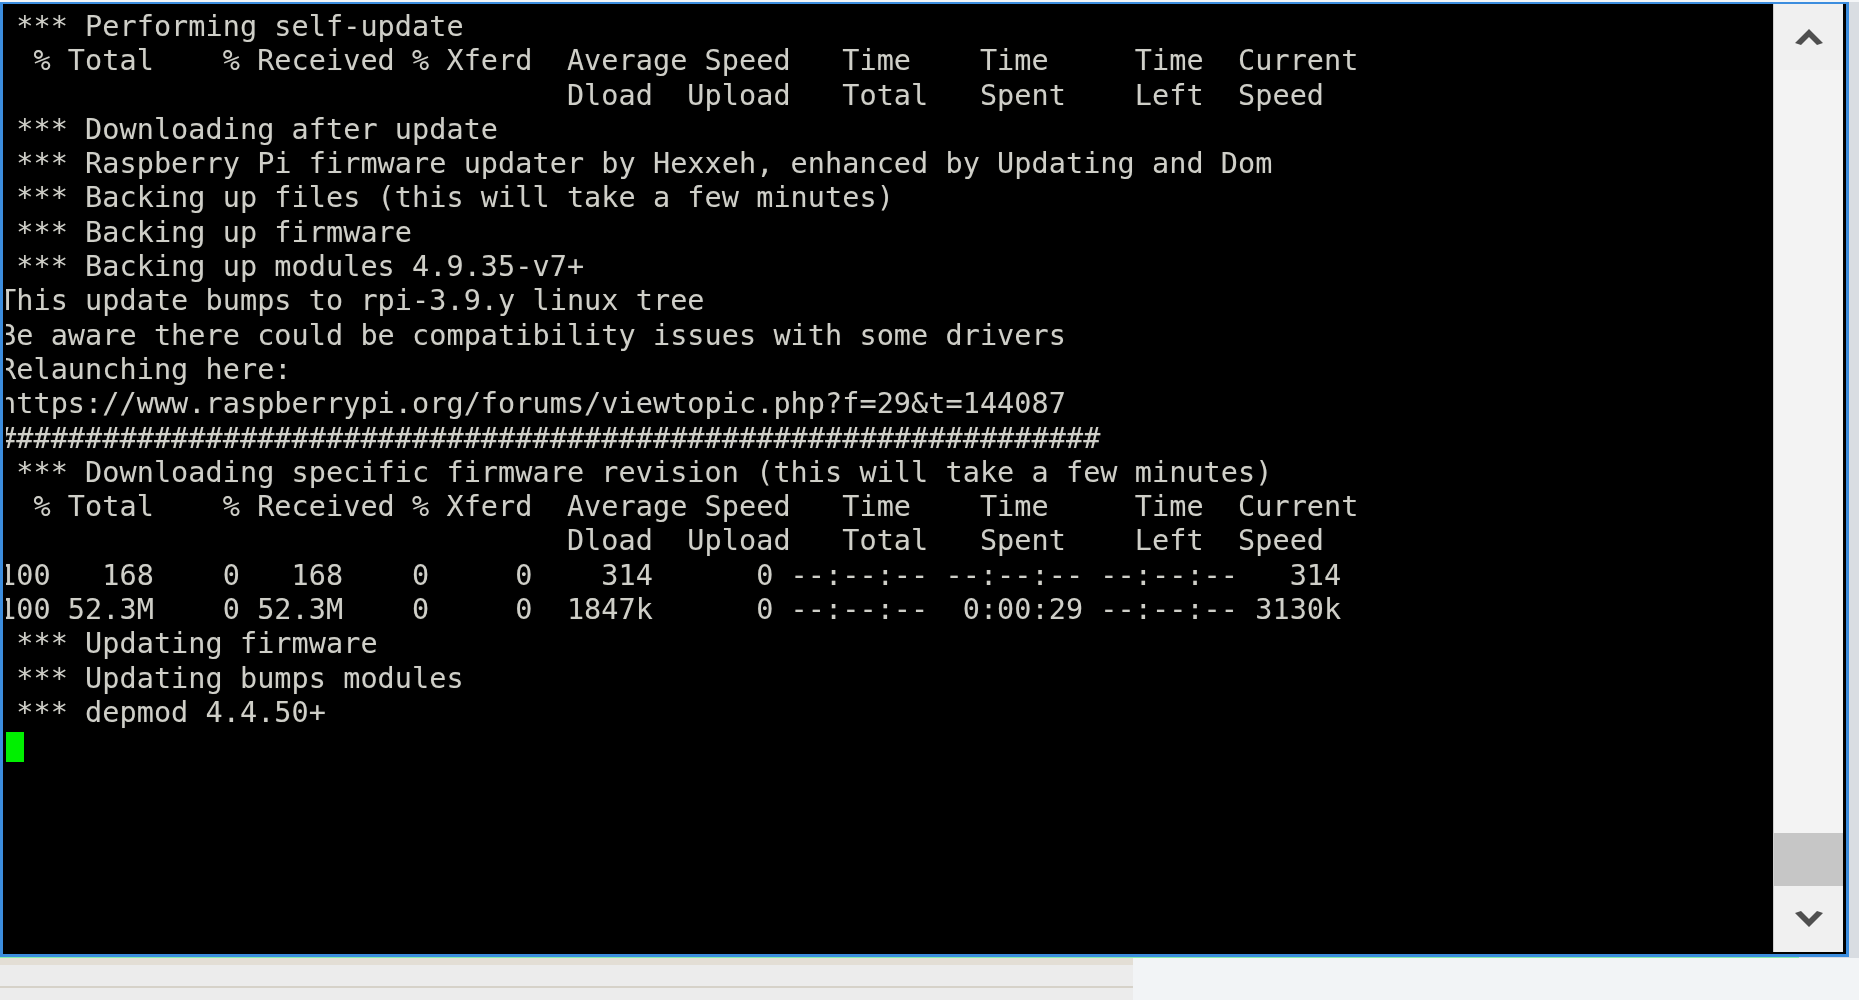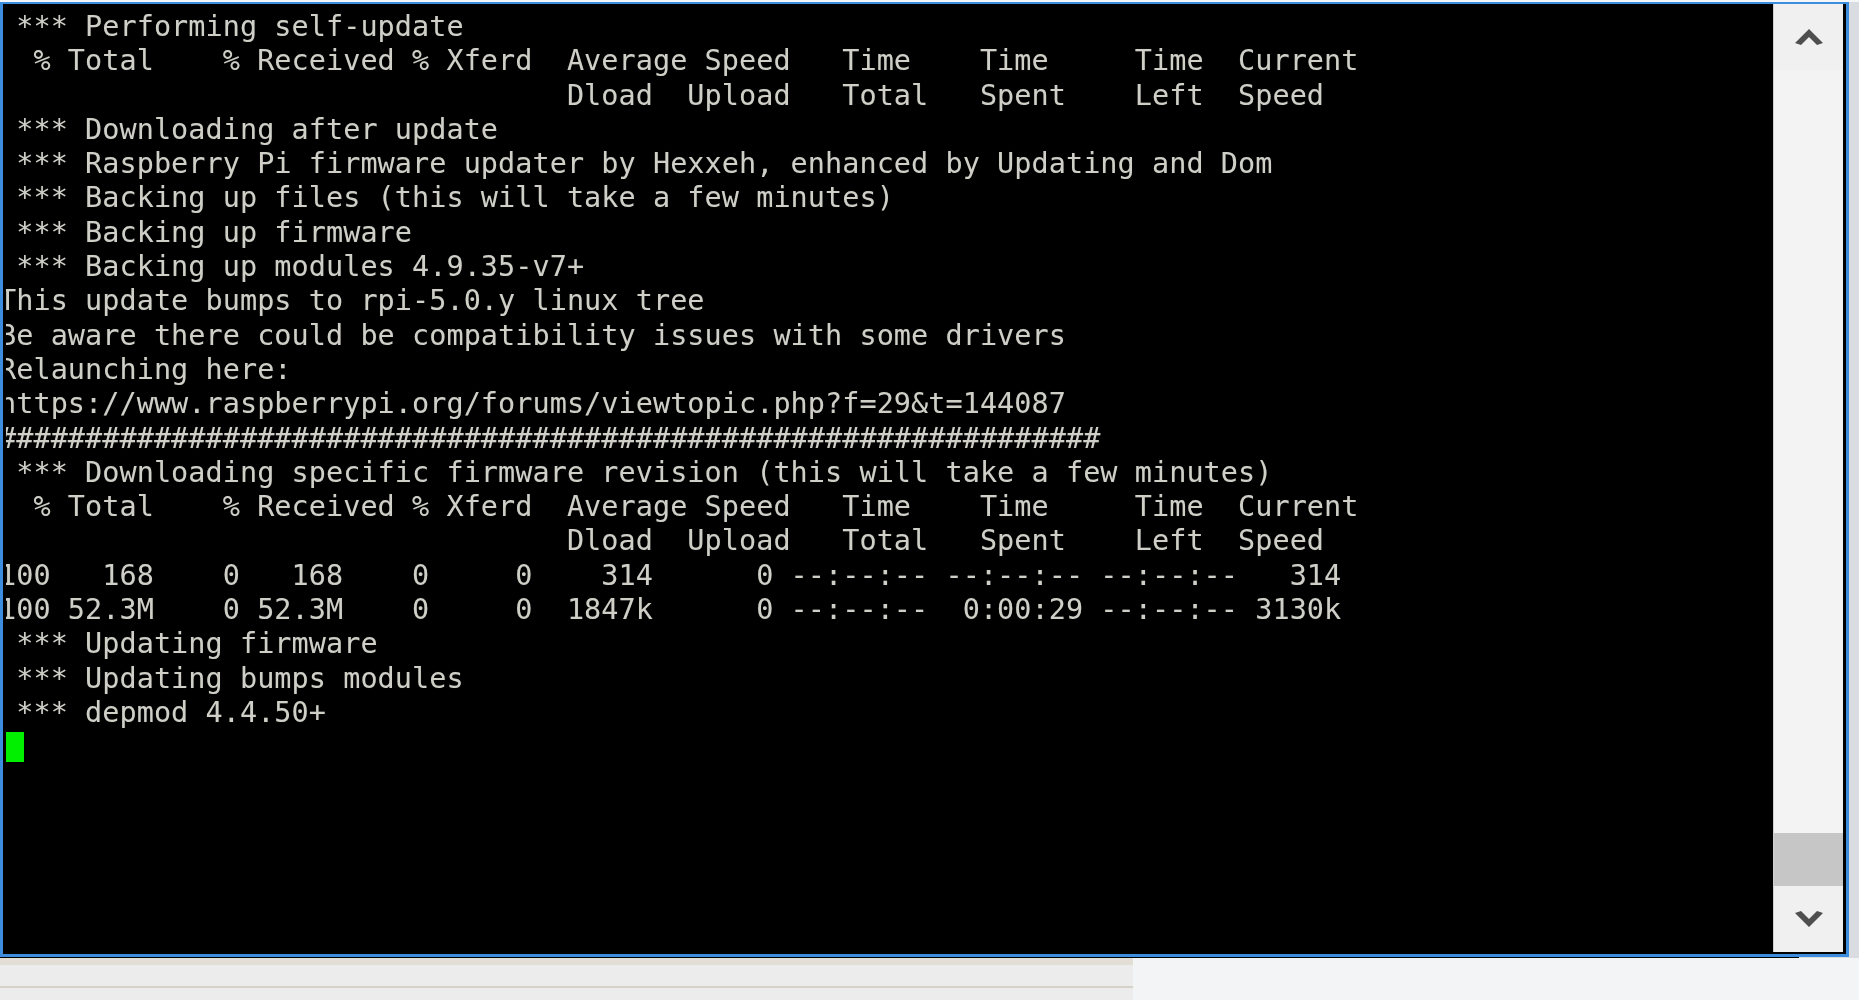--- a/index.html
+++ b/index.html
@@ -11,21 +11,21 @@
     width: 1859px;
     height: 1000px;
     overflow: hidden;
     font-family: "DejaVu Sans Mono", monospace;
   }
 
   #app {
     position: relative;
     width: 1799px;
     height: 1000px;
-    background: #000000;
+    background: #86efac;
   }
 
   
   .window-frame {
     position: absolute;
     left: 0;
     top: 2px;
     width: 1849px;
     height: 955px;
     box-sizing: border-box;
@@ -172,21 +172,21 @@
     <div class="terminal">
       <div class="term-lines">
         <span class="line"> *** Performing self-update</span>
         <span class="line">  % Total    % Received % Xferd  Average Speed   Time    Time     Time  Current</span>
         <span class="line">                                 Dload  Upload   Total   Spent    Left  Speed</span>
         <span class="line"> *** Downloading after update</span>
         <span class="line"> *** Raspberry Pi firmware updater by Hexxeh, enhanced by Updating and Dom</span>
         <span class="line"> *** Backing up files (this will take a few minutes)</span>
         <span class="line"> *** Backing up firmware</span>
         <span class="line"> *** Backing up modules 4.9.35-v7+</span>
-        <span class="line">This update bumps to rpi-5.0.y linux tree</span>
+        <span class="line">This update bumps to rpi-3.9.y linux tree</span>
         <span class="line">Be aware there could be compatibility issues with some drivers</span>
         <span class="line">Relaunching here:</span>
         <span class="line">https://www.raspberrypi.org/forums/viewtopic.php?f=29&amp;t=144087</span>
         <span class="line">################################################################</span>
         <span class="line"> *** Downloading specific firmware revision (this will take a few minutes)</span>
         <span class="line">  % Total    % Received % Xferd  Average Speed   Time    Time     Time  Current</span>
         <span class="line">                                 Dload  Upload   Total   Spent    Left  Speed</span>
         <span class="line">100   168    0   168    0     0    314      0 --:--:-- --:--:-- --:--:--   314</span>
         <span class="line">100 52.3M    0 52.3M    0     0  1847k      0 --:--:--  0:00:29 --:--:-- 3130k</span>
         <span class="line"> *** Updating firmware</span>

